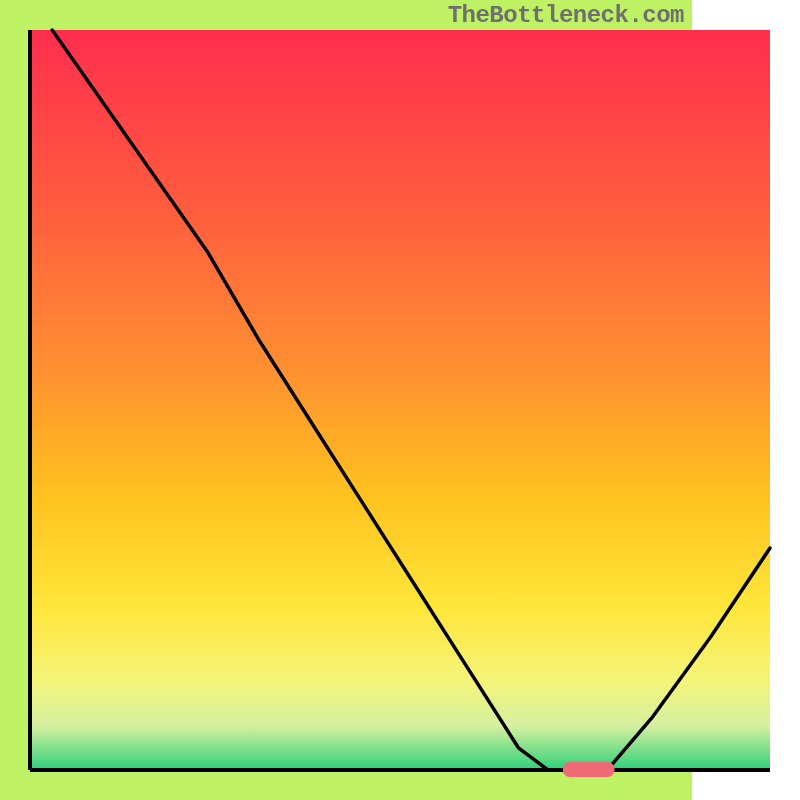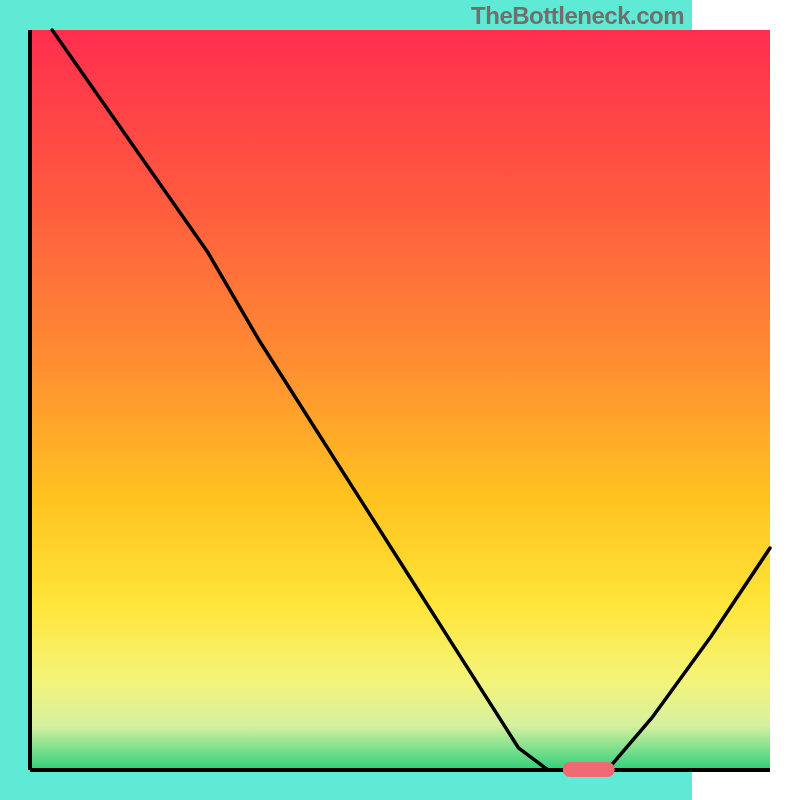--- a/index.html
+++ b/index.html
@@ -7,21 +7,22 @@
     padding: 0;
     width: 800px;
     height: 800px;
     overflow: hidden;
     font-family: Arial, Helvetica, sans-serif;
   }
   .canvas {
     position: relative;
     width: 692px;
     height: 800px;
-    background: #5eead4;
+    background: #bef264;
+    font-family: Liberation Mono, monospace;
   }
   .watermark {
     position: absolute;
     top: 2px;
     right: 8px;
     font-size: 24px;
     font-weight: 600;
     color: #6f6f6f;
     letter-spacing: -0.5px;
   }

